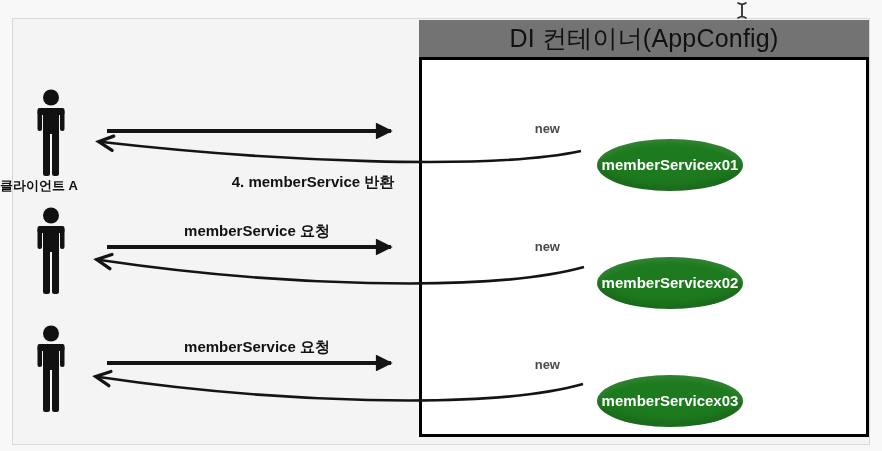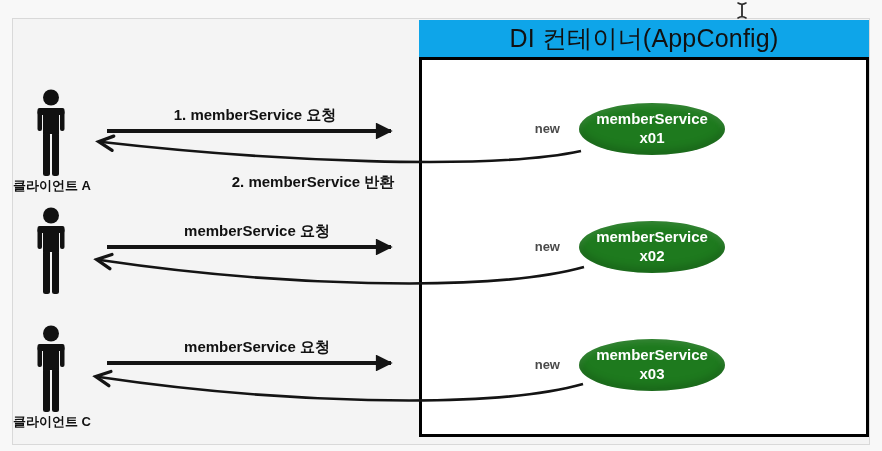--- a/index.html
+++ b/index.html
@@ -11,40 +11,40 @@
     position:relative;width:882px;height:451px;overflow:hidden;
     background:var(--canvas-background,#f8f8f8);
   }
   .slide{
     position:absolute;left:12px;top:18px;width:858px;height:427px;
     background:var(--slide-background,#f4f4f4);
     border:1px solid #d9d9d9;box-sizing:border-box;z-index:0;
   }
   .title-band{
     position:absolute;left:419px;top:20px;width:450px;height:37px;
-    background:#0ea5e9;z-index:1;
+    background:#737373;z-index:1;
     display:flex;align-items:center;justify-content:center;
   }
   .diagram-title{
     font-size:25px;color:var(--text,#111);letter-spacing:0.2px;
   }
   .container-box{
     position:absolute;left:419px;top:57px;width:450px;height:380px;
     background:var(--container-fill,#fff);
     border:3px solid var(--container-border,#000);
     box-sizing:border-box;z-index:1;
   }
   .person{position:absolute;width:36px;height:88px;z-index:2;}
   .person svg{display:block;}
   .person-a{left:33px;top:89px;}
   .person-b{left:33px;top:207px;}
   .person-c{left:33px;top:325px;}
   .person-fill{fill:var(--person-icon,#111);}
   .client-label{
-    position:absolute;left:0;width:104px;text-align:center;
+    position:absolute;left:0;width:104px;text-align:left;
     font-size:13px;font-weight:bold;color:var(--text,#111);z-index:2;
   }
   .client-label-a{top:177px;}
   .client-label-b{top:295px;}
   .client-label-c{top:413px;}
   .arrow-label{
     position:absolute;width:280px;text-align:center;
     font-size:15px;font-weight:bold;color:var(--text,#111);z-index:2;
   }
   .request-a{left:115px;top:106px;}
@@ -52,26 +52,27 @@
   .request-b{left:117px;top:222px;}
   .request-c{left:117px;top:338px;}
   .new-label{
     position:absolute;left:480px;width:80px;text-align:right;
     font-size:13px;font-weight:bold;color:var(--new-label,#4a4a4a);z-index:2;
   }
   .new-a{top:121px;}
   .new-b{top:239px;}
   .new-c{top:357px;}
   .service-ellipse{
-    position:absolute;left:579px;width:146px;height:52px;border-radius:50%;
+    position:absolute;left:597px;width:146px;height:52px;border-radius:50%;
     background:var(--service-ellipse,#1e7a1e);
-    display:flex;flex-direction:column;align-items:center;justify-content:center;
+    display:flex;flex-direction:row;align-items:center;justify-content:center;
     color:var(--service-ellipse-text,#fff);
     font-size:15px;font-weight:bold;line-height:1.25;z-index:2;
     box-shadow:inset 0 -4px 8px rgba(0,0,0,0.18), inset 0 3px 6px rgba(255,255,255,0.12);
+    margin-top:36px;
   }
   .service-a{top:103px;}
   .service-b{top:221px;}
   .service-c{top:339px;}
   .arrow-layer{position:absolute;left:0;top:0;z-index:3;pointer-events:none;}
   .arrow-stroke{stroke:var(--arrow,#141414);}
   .arrow-fill{fill:var(--arrow,#141414);}
   .cursor{position:absolute;left:735px;top:1px;z-index:4;}
 </style>
 </head>
@@ -116,24 +117,22 @@
     <svg viewBox="0 0 36 88" width="36" height="88">
       <circle class="person-fill" cx="18" cy="8.5" r="8"></circle>
       <rect class="person-fill" x="4.5" y="19" width="27" height="7" rx="2"></rect>
       <rect class="person-fill" x="10" y="19" width="16" height="26"></rect>
       <rect class="person-fill" x="4.5" y="21" width="4.5" height="21" rx="2"></rect>
       <rect class="person-fill" x="27" y="21" width="4.5" height="21" rx="2"></rect>
       <rect class="person-fill" x="10" y="43" width="7" height="44" rx="2.5"></rect>
       <rect class="person-fill" x="19" y="43" width="7" height="44" rx="2.5"></rect>
     </svg>
   </div>
-  <div class="client-label client-label-c">클라이언트 C</div>
 
-  <div class="arrow-label request-a">1. memberService 요청</div>
-  <div class="arrow-label return-a">2. memberService 반환</div>
+  <div class="arrow-label return-a">4. memberService 반환</div>
   <div class="arrow-label request-b">memberService 요청</div>
   <div class="arrow-label request-c">memberService 요청</div>
 
   <div class="new-label new-a">new</div>
   <div class="new-label new-b">new</div>
   <div class="new-label new-c">new</div>
 
   <div class="service-ellipse service-a">
     <span>memberService</span>
     <span>x01</span>

